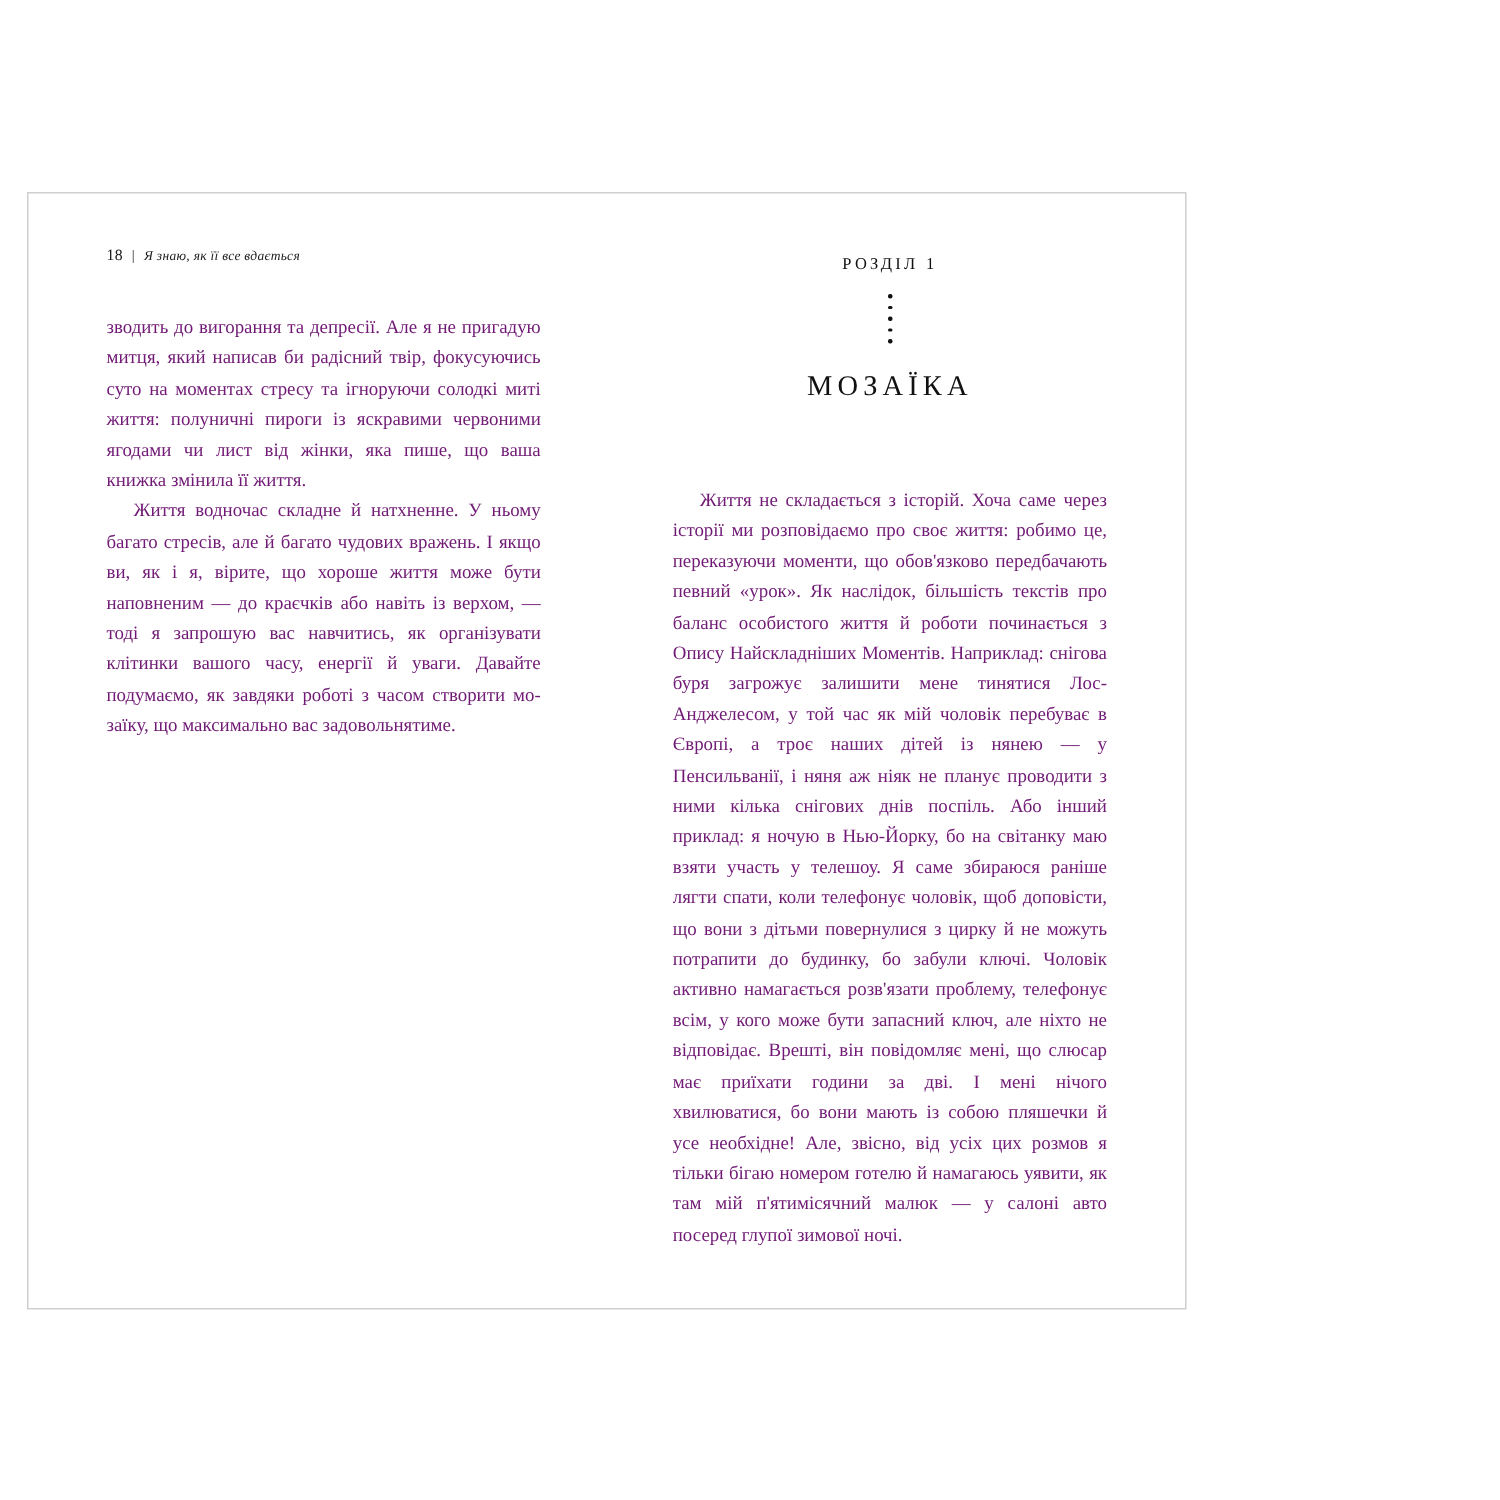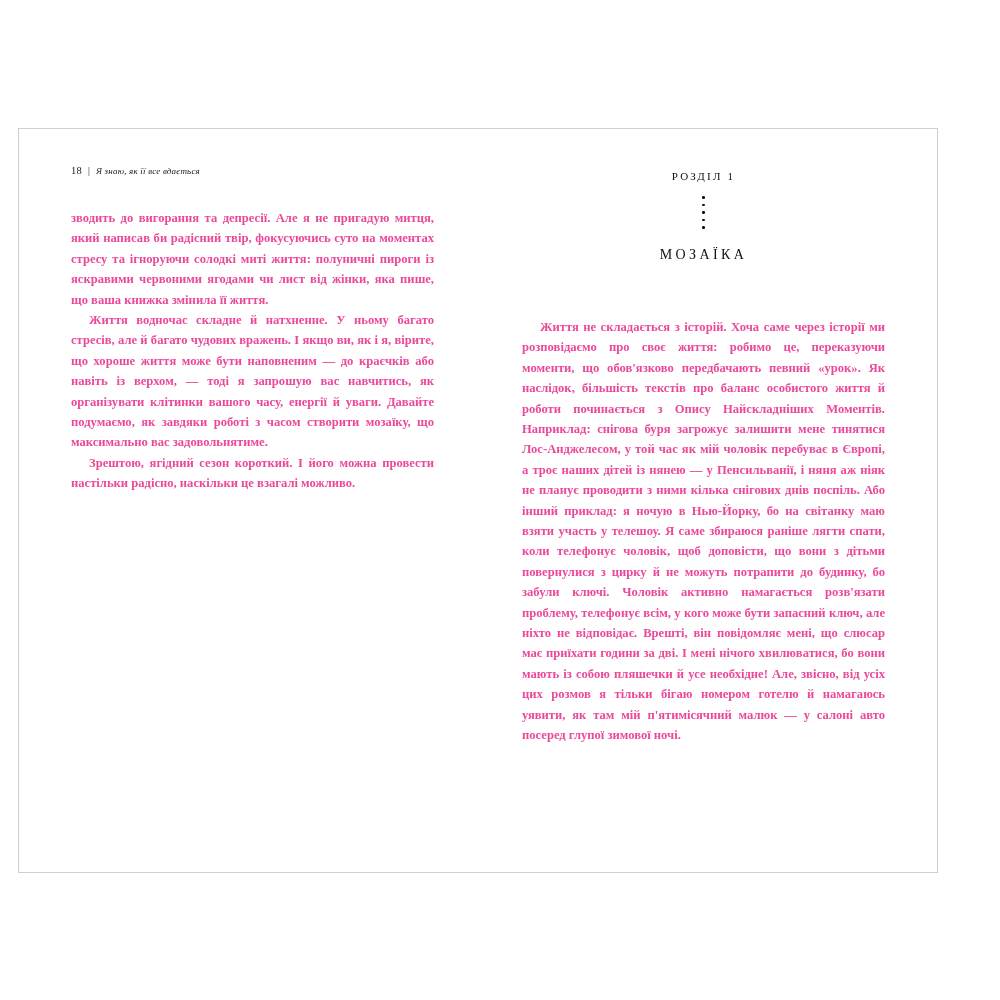--- a/index.html
+++ b/index.html
@@ -21,21 +21,21 @@
     width: 1000px;
     height: 1000px;
     background: #ffffff;
   }
 
   
   .pages {
     position: absolute;
     left: 18px;
     top: 128px;
-    width: 920px;
+    width: 773px;
     height: 745px;
     background: #ffffff;
     border: 1px solid #cfcfcf;
     box-sizing: border-box;
     display: flex;
   }
 
   .page {
     position: relative;
     box-sizing: border-box;
@@ -69,23 +69,22 @@
   .running-head .title {
     font-style: italic;
     font-size: 9px;
   }
 
   .body-text p {
     margin: 0;
     font-size: 12.6px;
     line-height: 20.4px;
     text-align: justify;
-    color: #ec4899;
+    color: #701a75;
     hyphens: manual;
-    font-weight: bold;
   }
   .body-text p.indent {
     text-indent: 18px;
   }
 
   
   .chapter-head {
     text-align: center;
     margin-top: 5px;
     margin-bottom: 54px;
@@ -104,40 +103,39 @@
     gap: 5px;
   }
   .chapter-dots span {
     display: block;
     width: 2.6px;
     height: 2.6px;
     background: #111111;
     border-radius: 50%;
   }
   .chapter-title {
-    font-size: 14px;
+    font-size: 19px;
     letter-spacing: 3.4px;
     color: #111111;
     margin-top: 10px;
   }
 </style>
 </head>
 <body>
 
 <div class="book-spread">
   <div class="pages">
 
     <div class="page page-left">
       <div class="running-head">
         <span class="folio">18</span><span class="sep">|</span><span class="title">Я знаю, як її все вдається</span>
       </div>
       <div class="body-text">
         <p>зводить до вигорання та депресії. Але я не пригадую мит­ця, який написав би радісний твір, фокусуючись суто на моментах стресу та ігноруючи солодкі миті життя: полу­ничні пироги із яскравими червоними ягодами чи лист від жінки, яка пише, що ваша книжка змінила її життя.</p>
         <p class="indent">Життя водночас складне й натхненне. У ньому багато стресів, але й багато чудових вражень. І якщо ви, як і я, ві­рите, що хороше життя може бути наповненим — до краєч­ків або навіть із верхом, — тоді я запрошую вас навчитись, як організувати клітинки вашого часу, енергії й уваги. Да­вайте подумаємо, як завдяки роботі з часом створити мо­заїку, що максимально вас задовольнятиме.</p>
-        <p class="indent">Зрештою, ягідний сезон короткий. І його можна прове­сти настільки радісно, наскільки це взагалі можливо.</p>
       </div>
     </div>
 
     <div class="page page-right">
       <div class="chapter-head">
         <div class="chapter-label">РОЗДІЛ 1</div>
         <div class="chapter-dots">
           <span></span>
           <span></span>
           <span></span>

